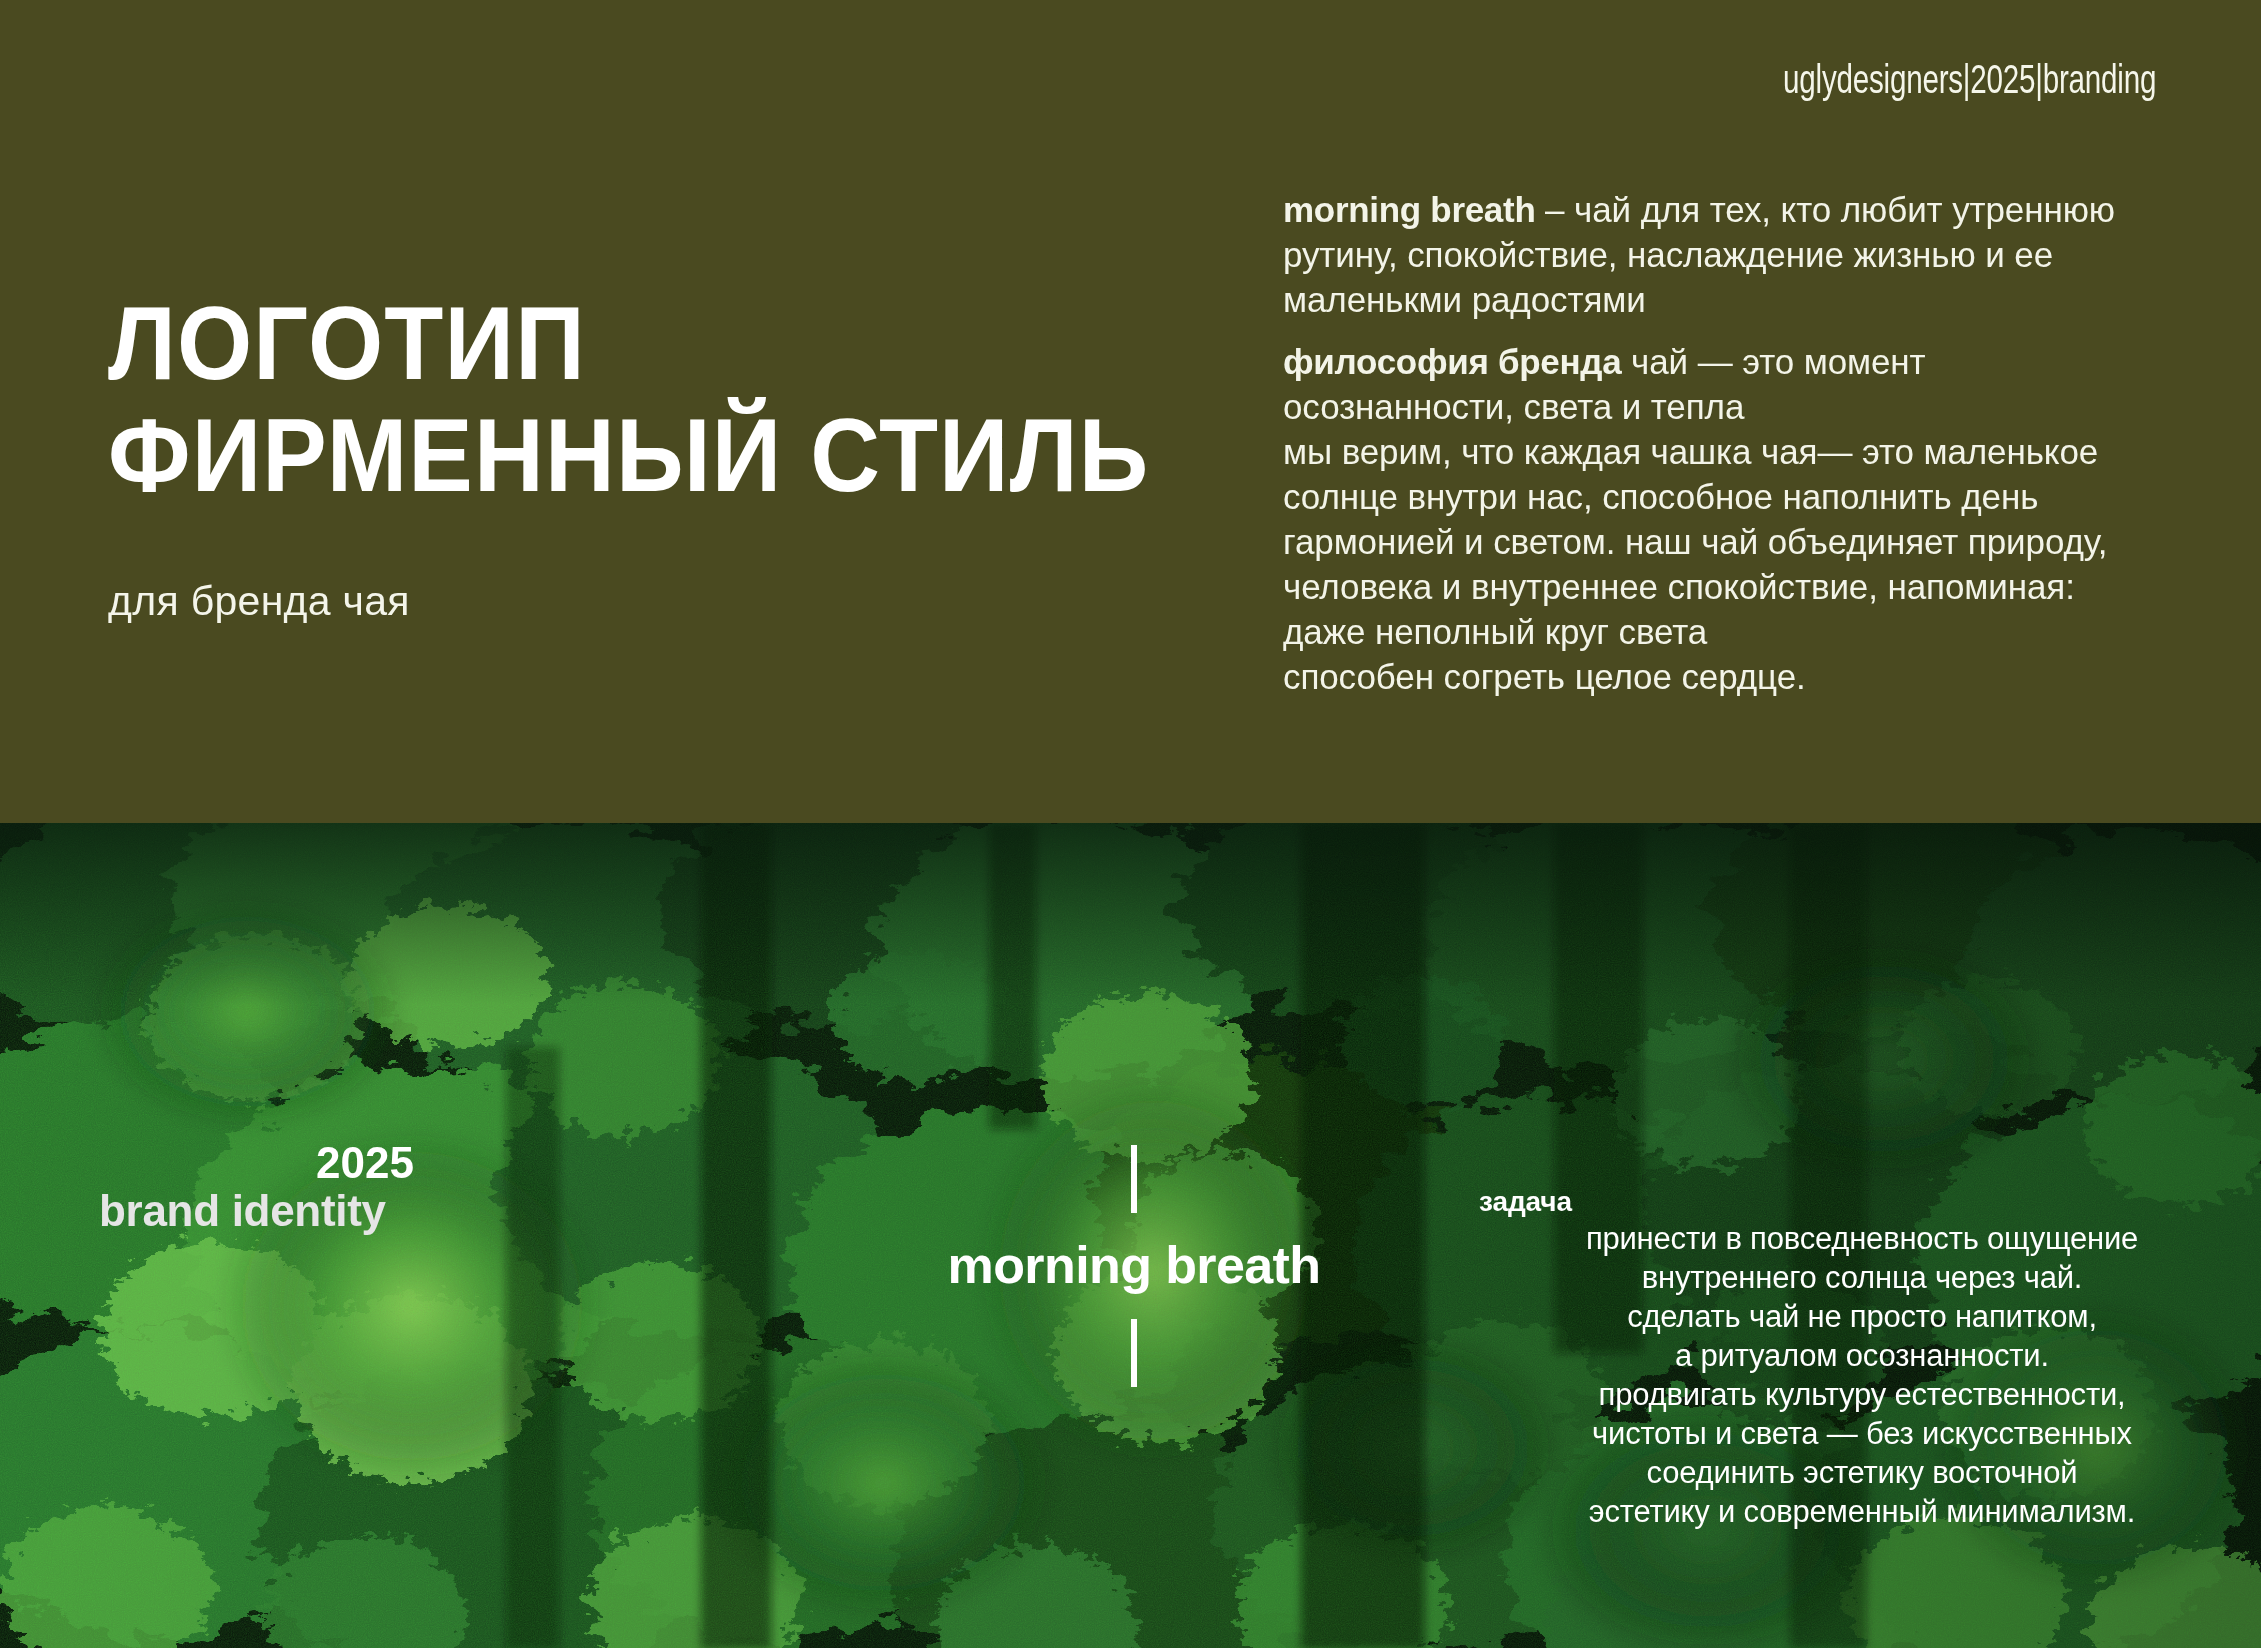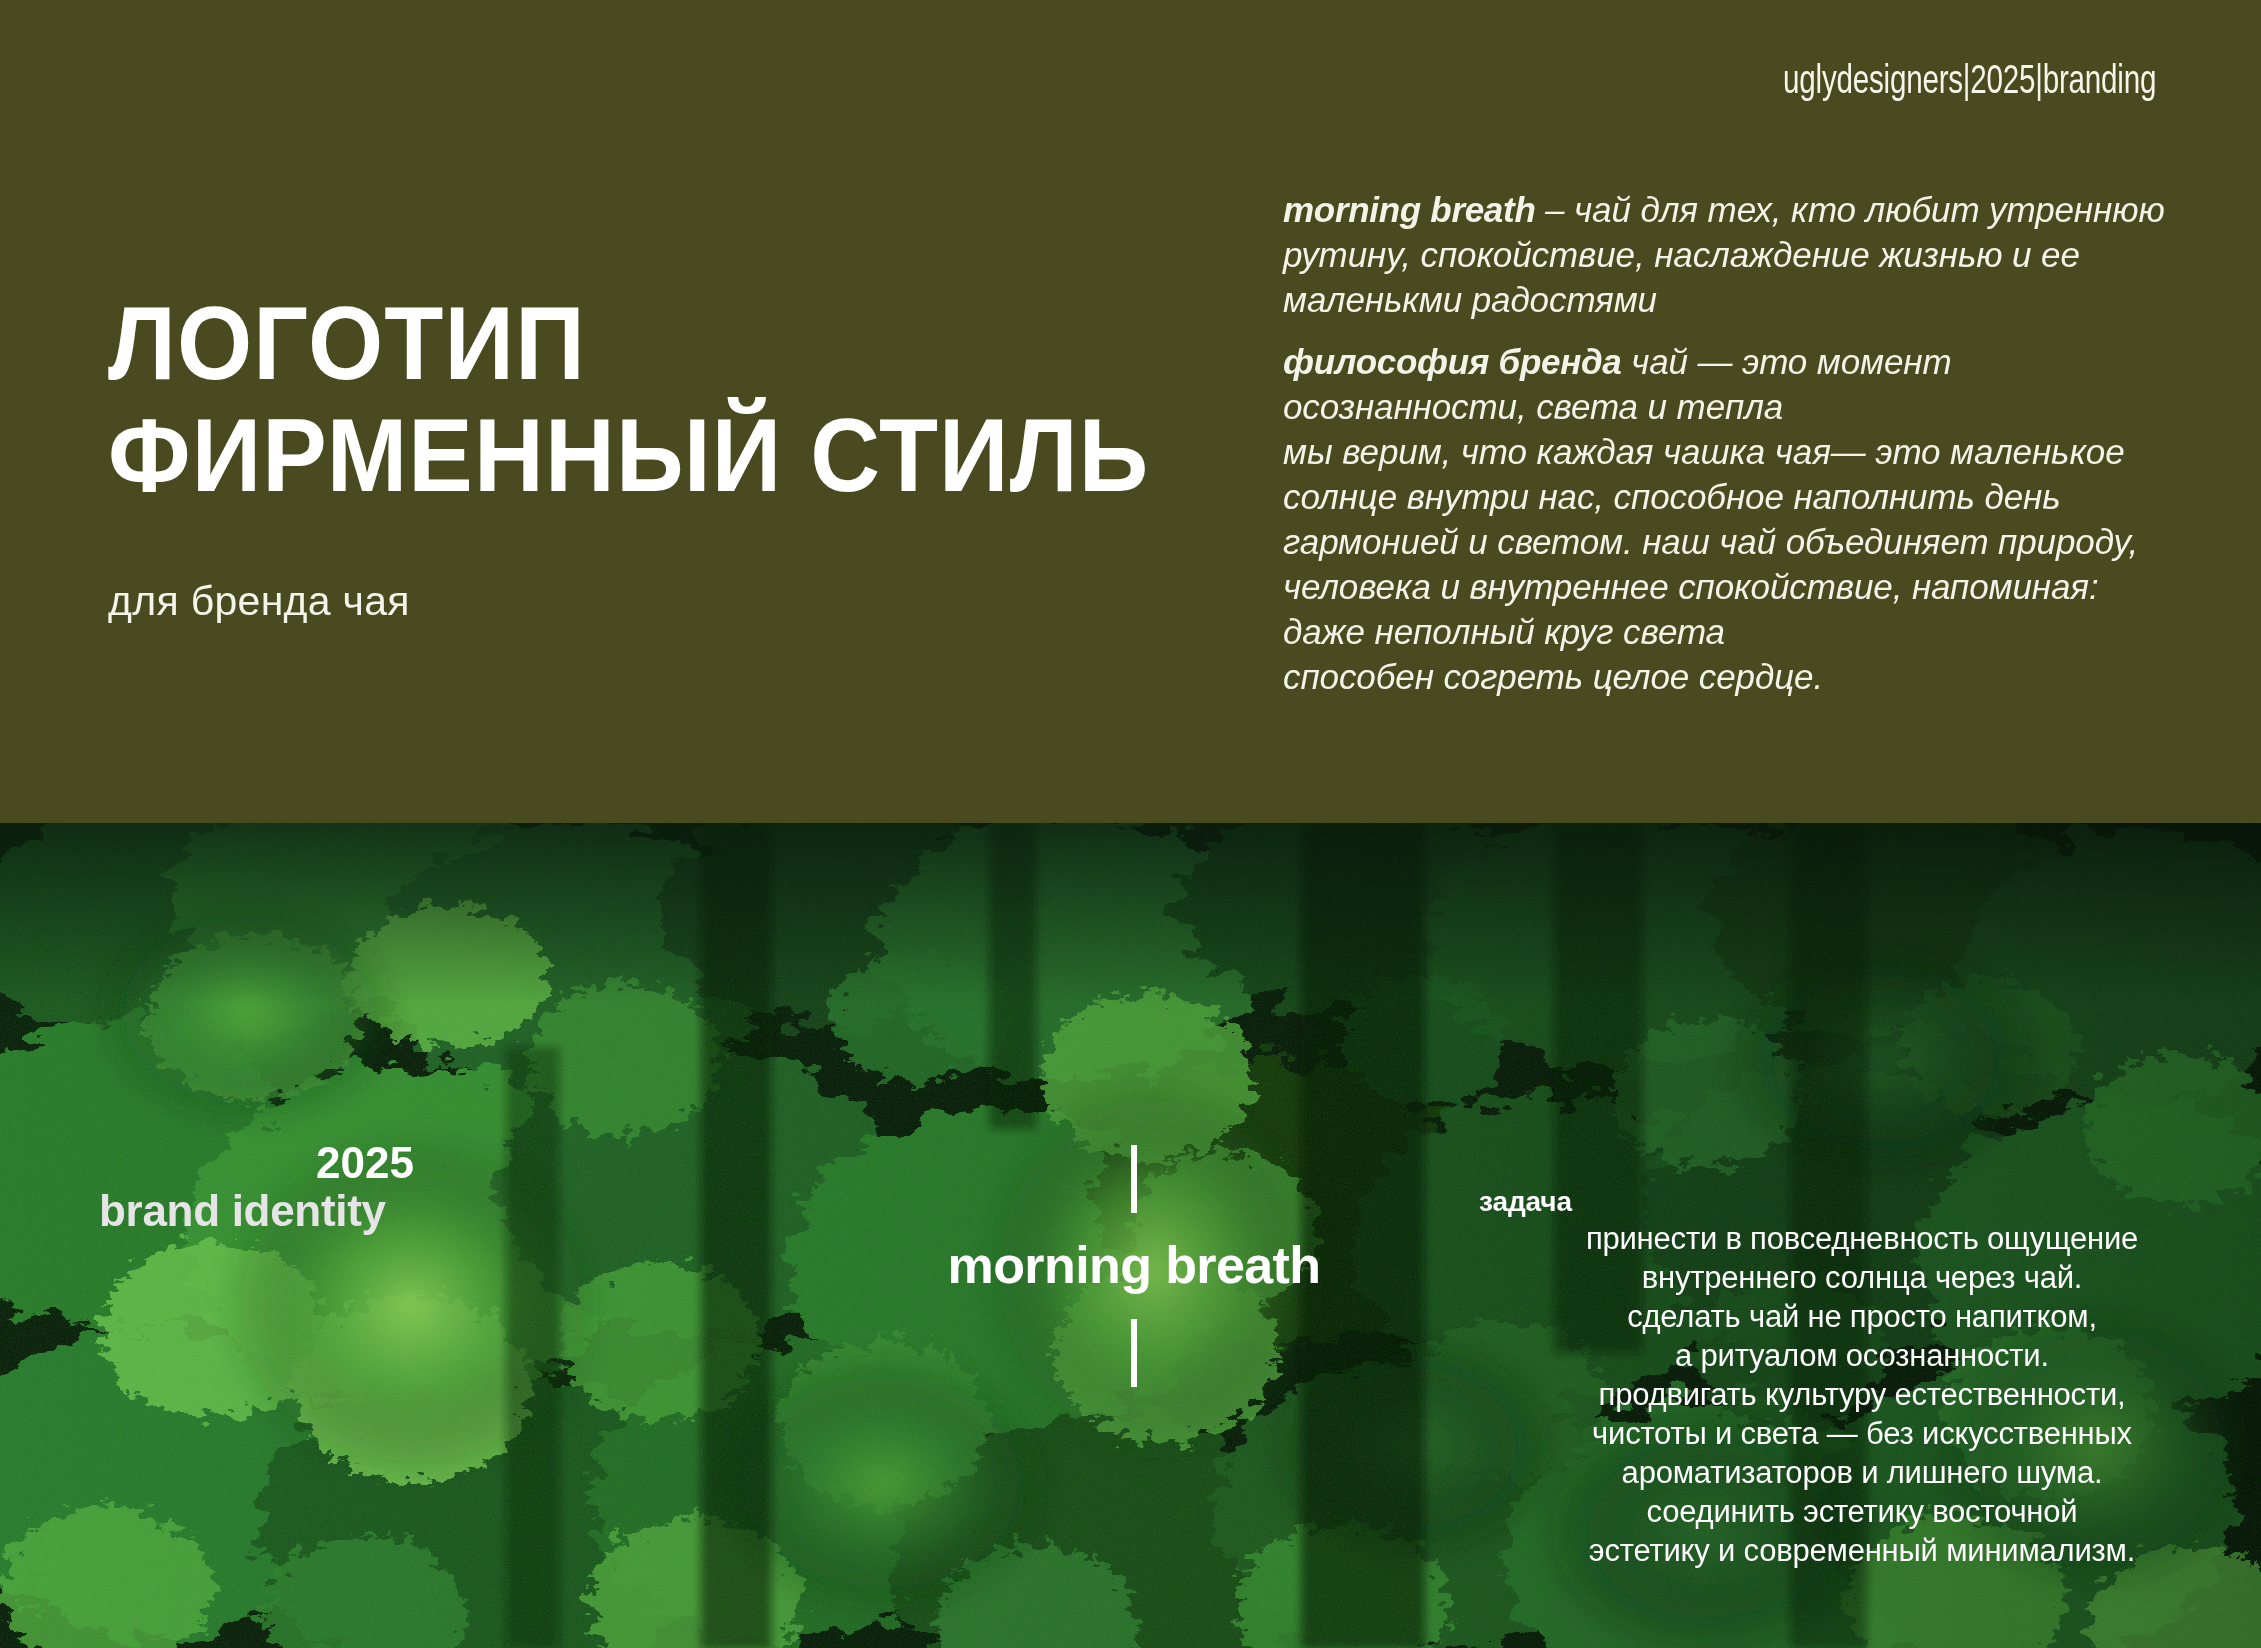--- a/index.html
+++ b/index.html
@@ -61,21 +61,20 @@
     letter-spacing:0.3px;
     white-space:nowrap;
   }
 
   
   .copy-col {
     position:absolute;
     left:1283px; top:187px;
     width:883px;
     color:#f3f4e8;
-    font-style:italic;
   }
   .copy-para {
     font-size:35px;
     line-height:45px;
     font-weight:400;
     letter-spacing:-0.1px;
   }
   .copy-para + .copy-para { margin-top:16.5px; }
   .copy-para b {
     font-weight:700;
@@ -342,20 +341,19 @@
 
   <div class="task-block">
     <div class="task-head">задача</div>
     <div>
         <div class="task-line">принести в повседневность ощущение</div>
         <div class="task-line">внутреннего солнца через чай.</div>
         <div class="task-line">сделать чай не просто напитком,</div>
         <div class="task-line">а ритуалом осознанности.</div>
         <div class="task-line">продвигать культуру естественности,</div>
         <div class="task-line">чистоты и света — без искусственных</div>
-        <div class="task-line">ароматизаторов и лишнего шума.</div>
         <div class="task-line">соединить эстетику восточной</div>
         <div class="task-line">эстетику и современный минимализм.</div>
       </div>
   </div>
 
 </div>
 
 
 </body></html>

